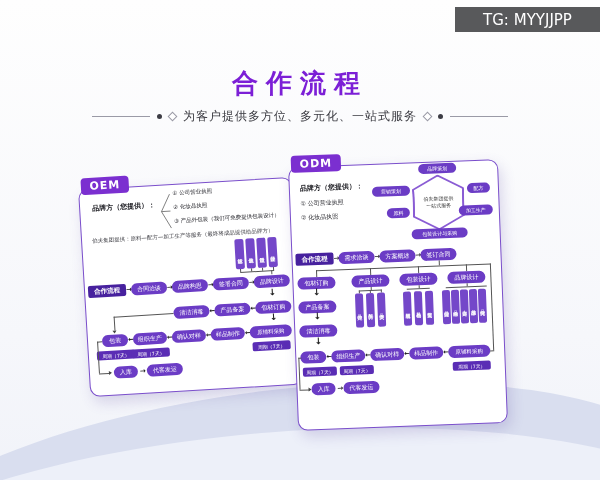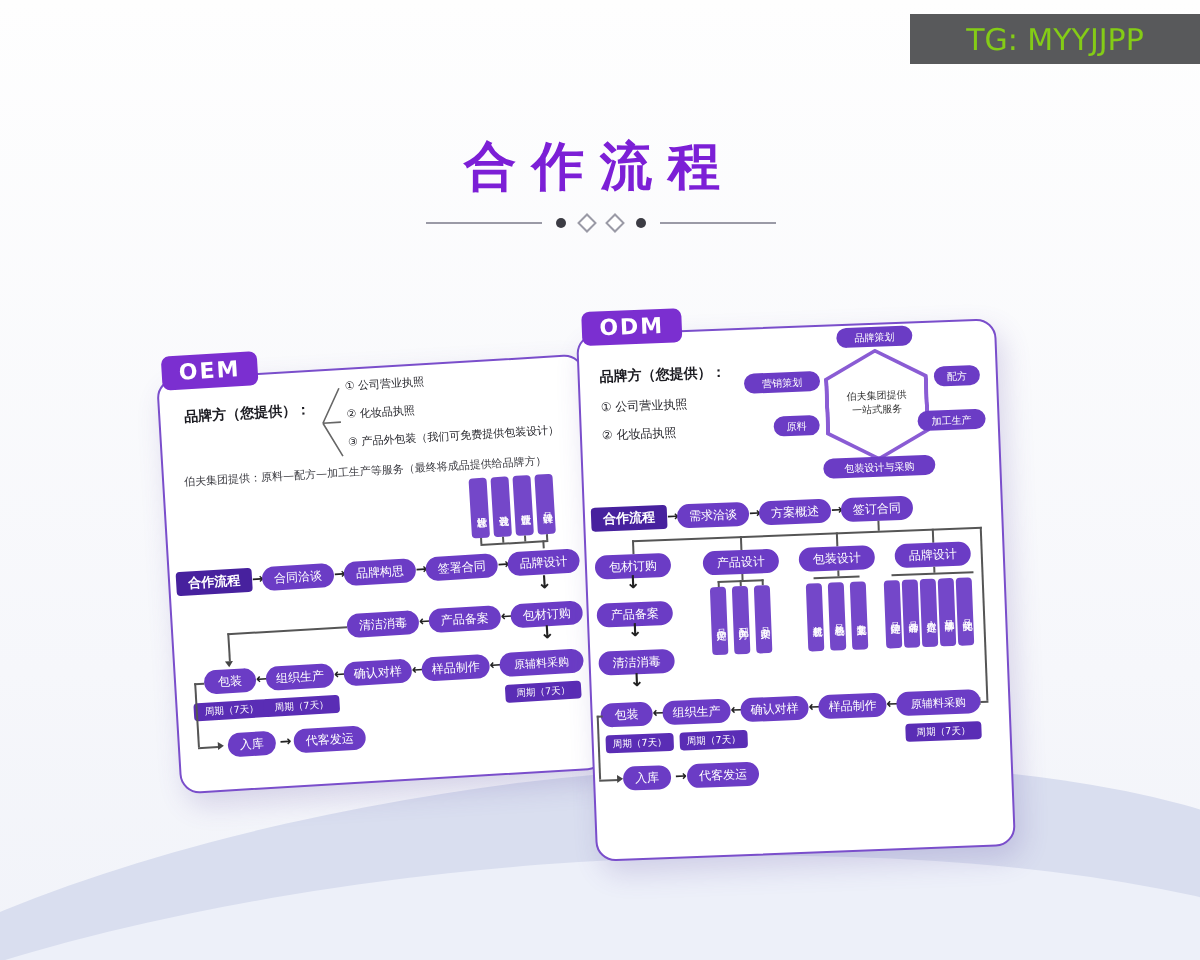--- a/index.html
+++ b/index.html
@@ -3,21 +3,21 @@
 <meta charset="utf-8">
 <style>
   html,body{margin:0;padding:0;}
   .page{position:relative;width:600px;height:480px;overflow:hidden;
     background:linear-gradient(180deg,#fefefe 0%,#f6f7fb 70%,#f1f3f9 100%);
     font-family:"DejaVu Sans","Liberation Sans",sans-serif;}
   
   .wave1{position:absolute;left:-140px;top:390px;width:840px;height:280px;background:#d9deef;border-radius:50%;transform:rotate(-7deg);}
   .wave2{position:absolute;left:-180px;top:432px;width:920px;height:280px;background:#edf0f9;border-radius:50%;transform:rotate(-4.5deg);}
   
-  .wm{position:absolute;background:#58595b;color:#84cc16;display:flex;align-items:center;justify-content:center;z-index:60;}
+  .wm{position:absolute;background:#58595b;color:#ffffff;display:flex;align-items:center;justify-content:center;z-index:60;}
   .wm-tg{left:455px;top:7px;width:145px;height:25px;font-size:15px;}
   .wm-site{left:6px;top:443px;width:172px;height:30px;font-size:17px;}
   
   .title{position:absolute;left:0;top:66px;width:600px;text-align:center;color:#7c1fd6;font-size:26px;font-weight:bold;letter-spacing:8px;}
   .subtitle-row{position:absolute;left:0;top:108px;width:600px;display:flex;align-items:center;justify-content:center;gap:7px;}
   .sub-line{width:58px;height:1px;background:#9a9aa6;}
   .sub-dot{width:5px;height:5px;border-radius:50%;background:#3c3c44;}
   .sub-dia{width:5px;height:5px;border:1px solid #9a9aa6;transform:rotate(45deg);background:#fff;}
   .subtitle{font-size:12px;color:#38383f;letter-spacing:1px;}
   
@@ -57,20 +57,21 @@
   <div class="wave1"></div>
   <div class="wave2"></div>
 
   <div class="wm wm-tg">TG: MYYJJPP</div>
 
   <div class="title">合作流程</div>
   <div class="subtitle-row">
     <span class="sub-line"></span>
     <span class="sub-dot"></span>
     <span class="sub-dia"></span>
+    <span class="subtitle">为客户提供多方位、多元化、一站式服务</span>
     <span class="sub-dia"></span>
     <span class="sub-dot"></span>
     <span class="sub-line"></span>
   </div>
 
   <div class="card card-oem">
     <div class="tab" style="left:2px;top:-12px;width:48px;height:17px;">OEM</div>
 
     <div class="lbl" style="left:12px;top:14px;">品牌方（您提供）：</div>
     <svg style="position:absolute;left:80px;top:6px;" width="11" height="40">

